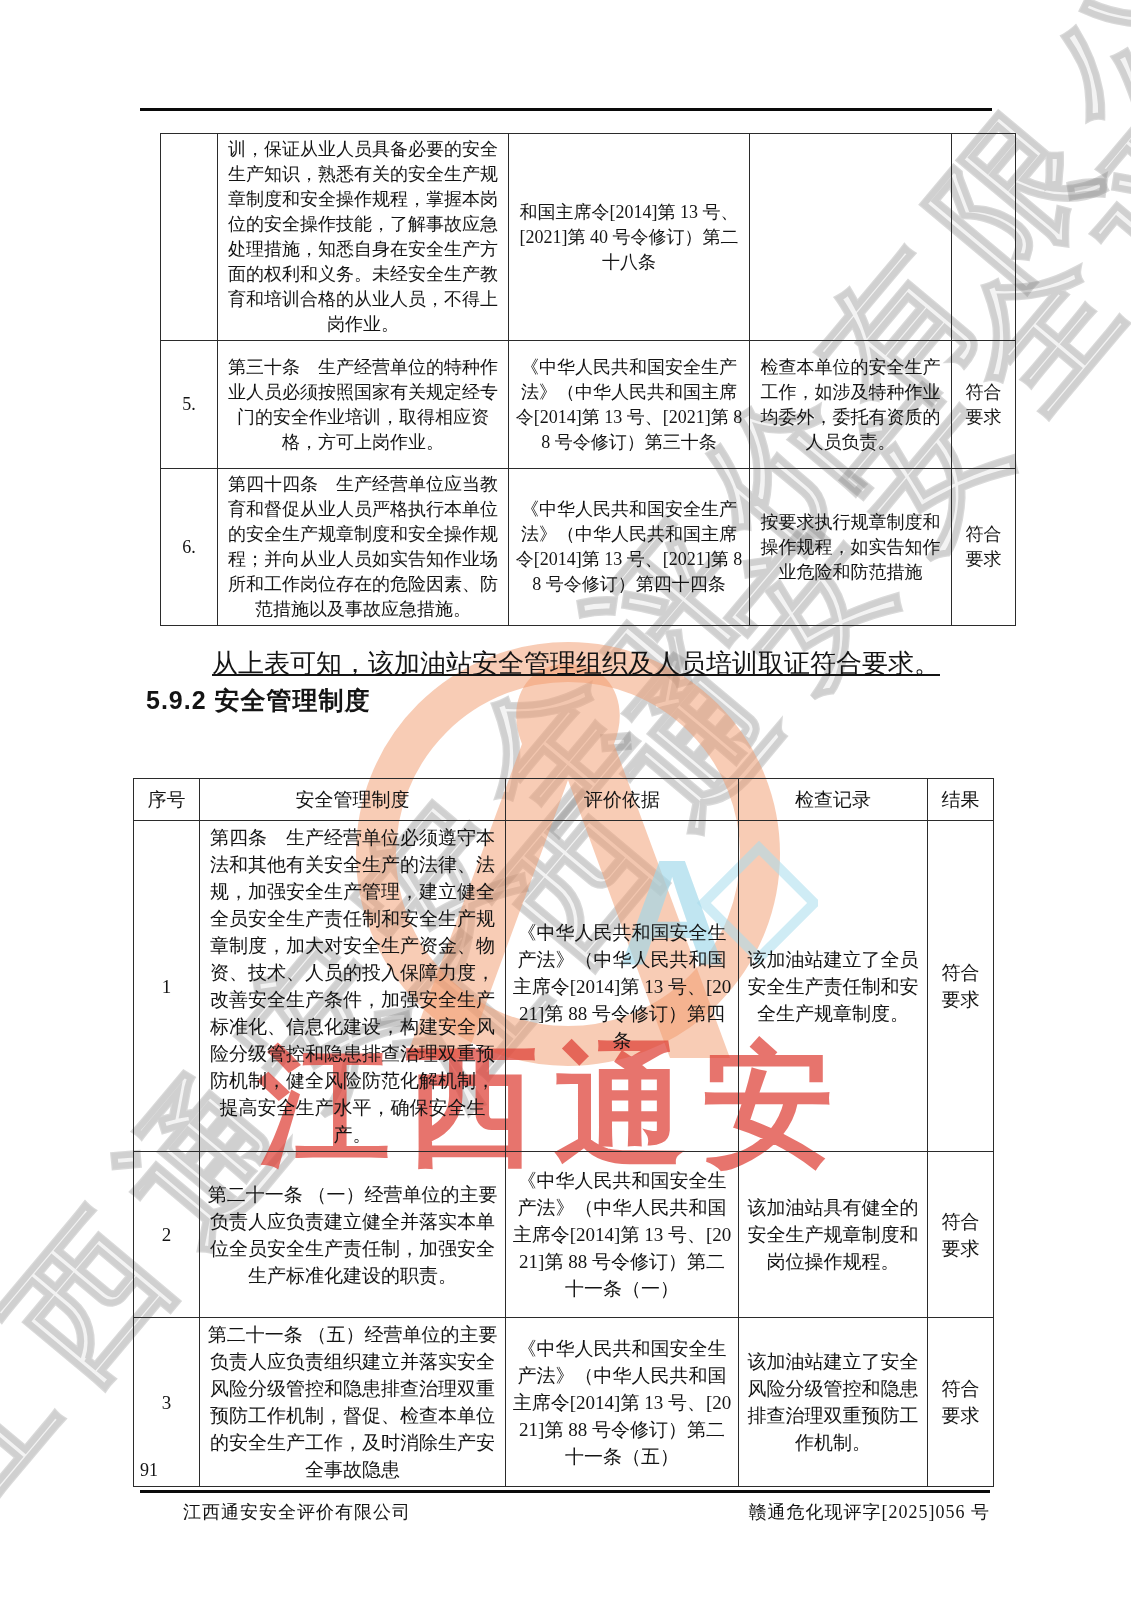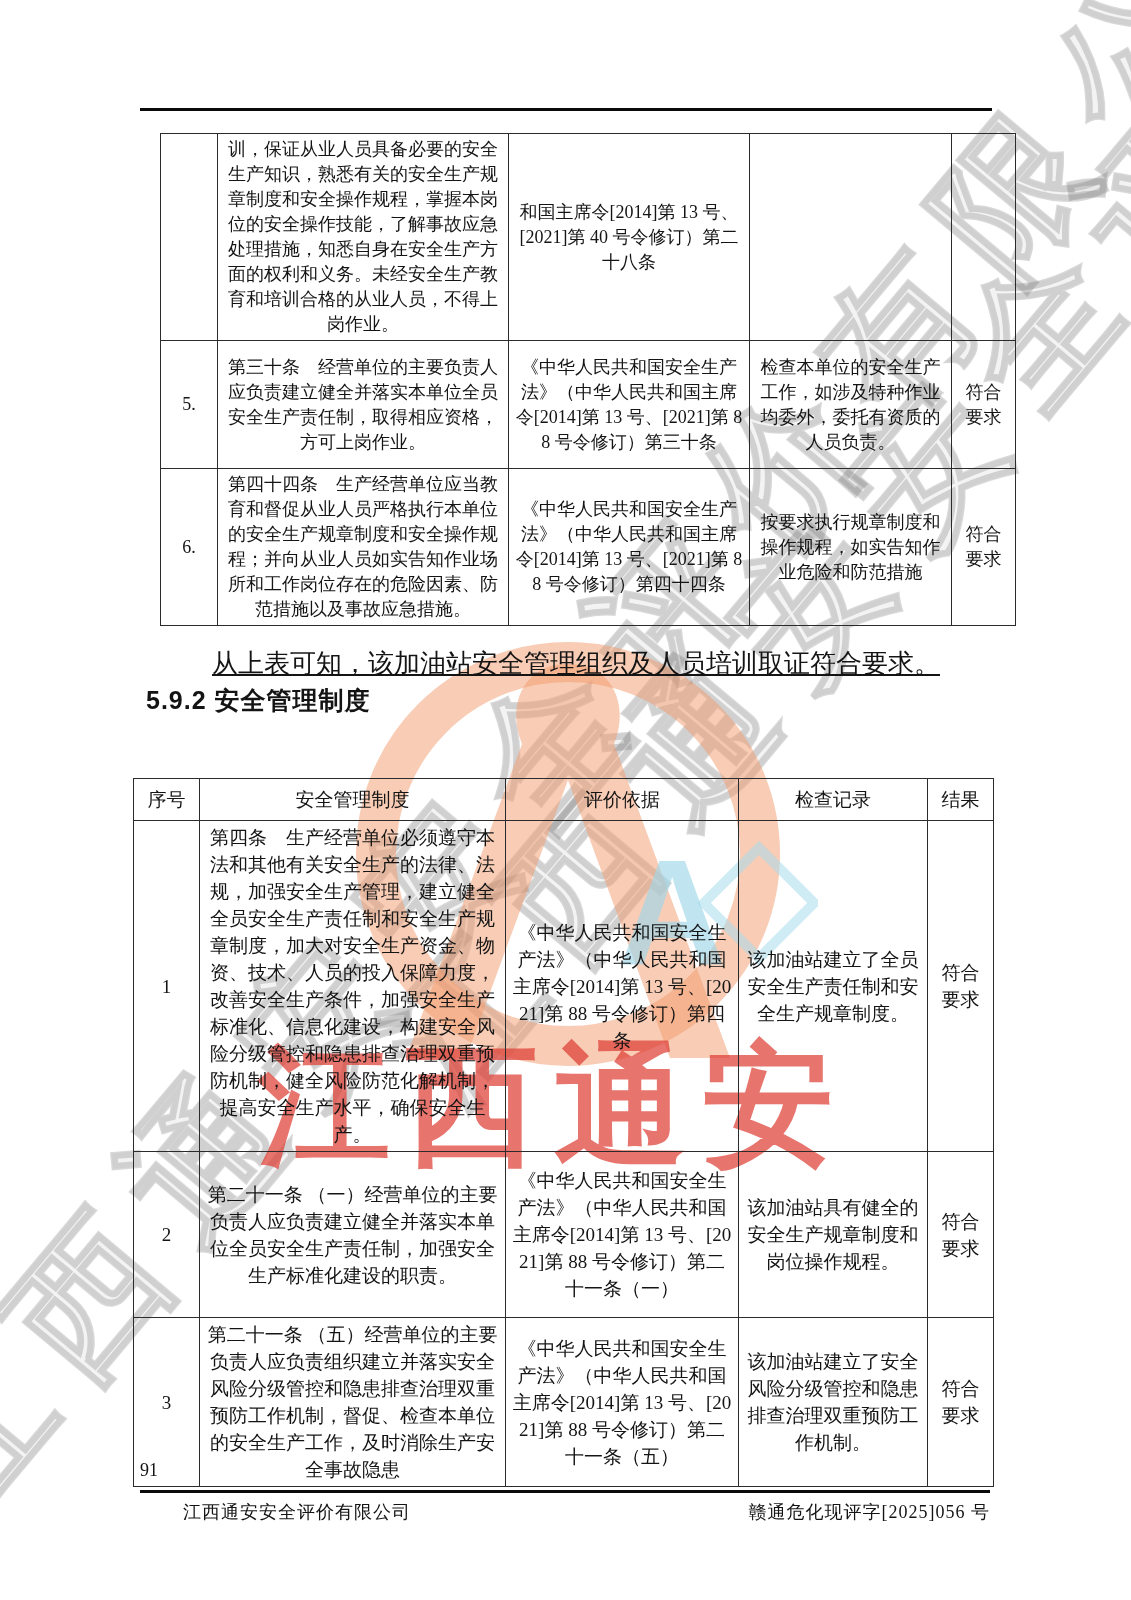--- a/index.html
+++ b/index.html
@@ -100,21 +100,21 @@
       <tbody>
         <tr class="r4">
           <td></td>
           <td>训，保证从业人员具备必要的安全生产知识，熟悉有关的安全生产规章制度和安全操作规程，掌握本岗位的安全操作技能，了解事故应急处理措施，知悉自身在安全生产方面的权利和义务。未经安全生产教育和培训合格的从业人员，不得上岗作业。</td>
           <td>和国主席令[2014]第 13 号、[2021]第 40 号令修订）第二十八条</td>
           <td></td>
           <td></td>
         </tr>
         <tr class="r5">
           <td>5.</td>
-          <td>第三十条　经营单位的主要负责人应负责建立健全并落实本单位全员安全生产责任制，取得相应资格，方可上岗作业。</td>
+          <td>第三十条　生产经营单位的特种作业人员必须按照国家有关规定经专门的安全作业培训，取得相应资格，方可上岗作业。</td>
           <td>《中华人民共和国安全生产法》（中华人民共和国主席令[2014]第 13 号、[2021]第 88 号令修订）第三十条</td>
           <td>检查本单位的安全生产工作，如涉及特种作业均委外，委托有资质的人员负责。</td>
           <td>符合要求</td>
         </tr>
         <tr class="r6">
           <td>6.</td>
           <td>第四十四条　生产经营单位应当教育和督促从业人员严格执行本单位的安全生产规章制度和安全操作规程；并向从业人员如实告知作业场所和工作岗位存在的危险因素、防范措施以及事故应急措施。</td>
           <td>《中华人民共和国安全生产法》（中华人民共和国主席令[2014]第 13 号、[2021]第 88 号令修订）第四十四条</td>
           <td>按要求执行规章制度和操作规程，如实告知作业危险和防范措施</td>
           <td>符合要求</td>

